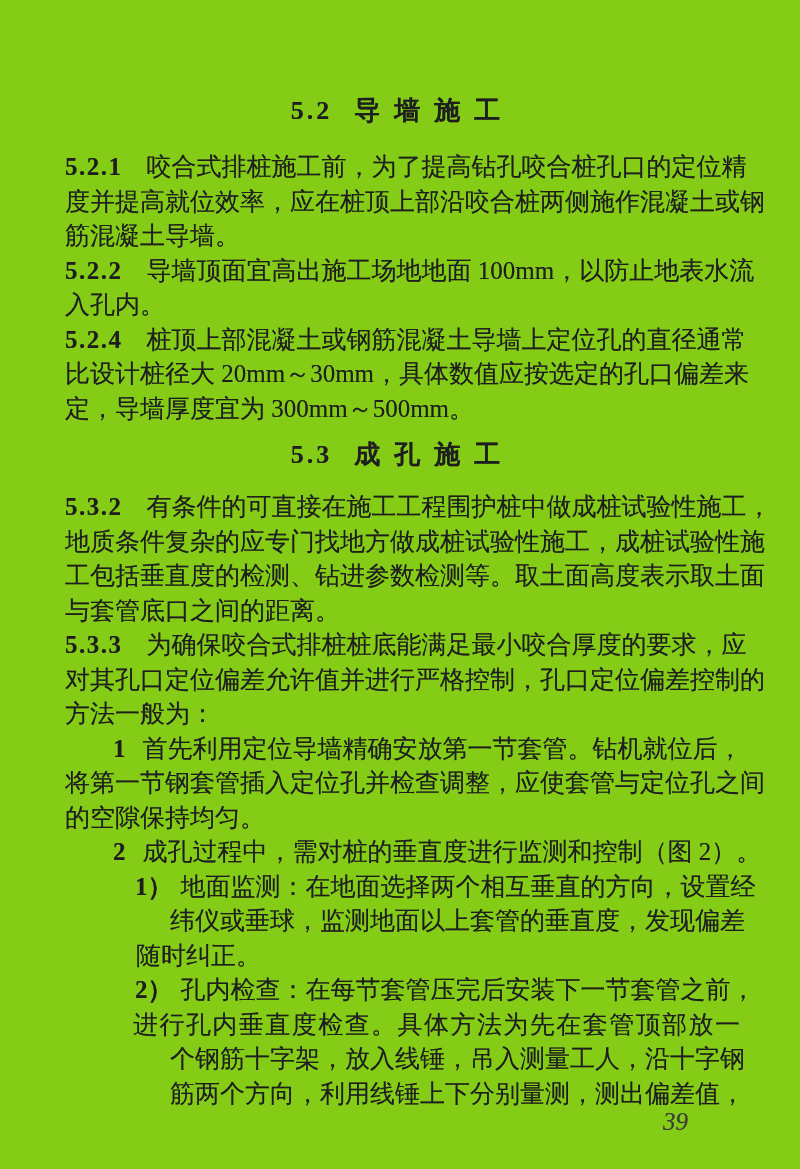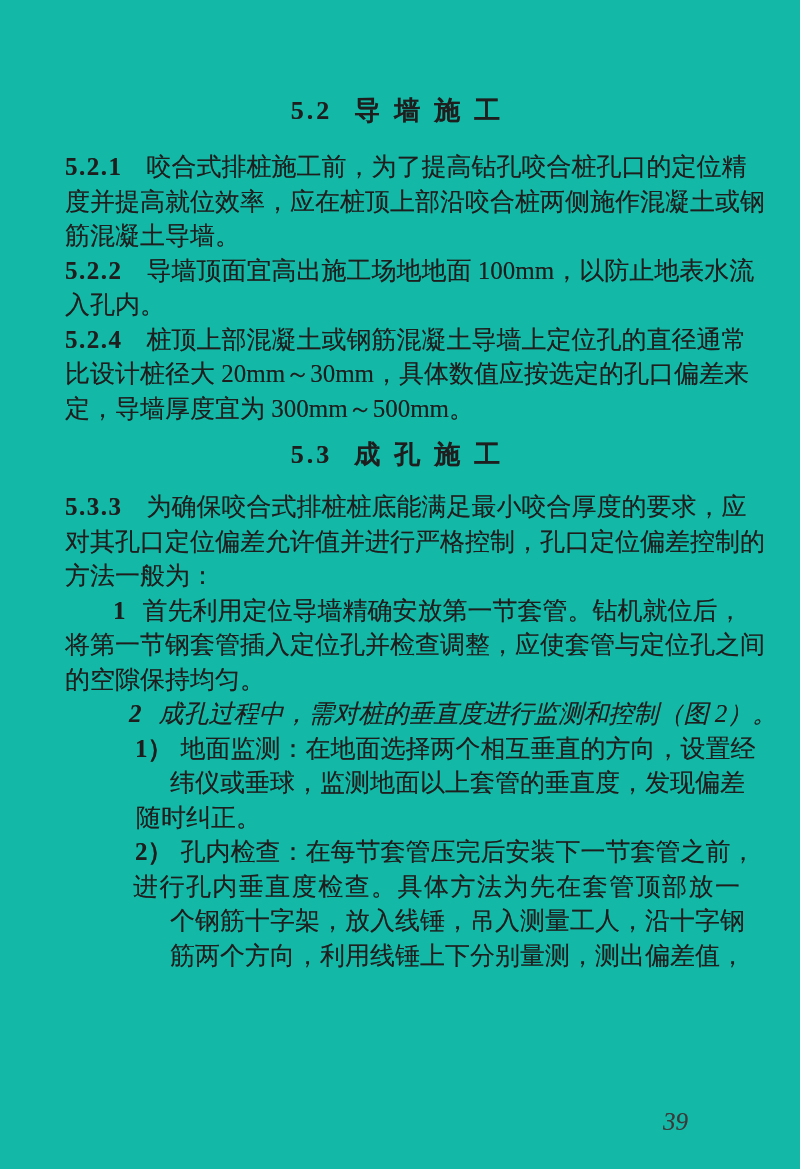--- a/index.html
+++ b/index.html
@@ -1,20 +1,20 @@
 <!DOCTYPE html>
 <html><head>
 <meta charset="utf-8">
 <style>
   html,body{margin:0;padding:0;background:#e9e9e9;}
   .page{
     position:relative;
     width:800px;height:1169px;
     margin:0 auto;
-    background:#14b8a6;
+    background:#84cc16;
     font-family:"Liberation Serif","DejaVu Serif",serif;
     color:#1e1e1e;
     overflow:hidden;
     box-sizing:border-box;
   }
   .content{
     position:absolute;
     left:65px; right:60px; top:0;
     padding-top:96px;
   }
@@ -72,31 +72,37 @@
         <div class="line"><span class="b-num gap-wide">5.2.2</span><span>导墙顶面宜高出施工场地地面 100mm，以防止地表水流</span></div>
         <div class="line last">入孔内。</div>
       </div>
       <div class="block clause">
         <div class="line"><span class="b-num gap-wide">5.2.4</span><span>桩顶上部混凝土或钢筋混凝土导墙上定位孔的直径通常</span></div>
         <div class="line">比设计桩径大 20mm～30mm，具体数值应按选定的孔口偏差来</div>
         <div class="line last">定，导墙厚度宜为 300mm～500mm。</div>
       </div>
       <div class="heading"><span class="h-num">5.3</span><span class="h-title">成孔施工</span></div>
       <div class="block clause">
+        <div class="line"><span class="b-num gap-wide">5.3.2</span><span>有条件的可直接在施工工程围护桩中做成桩试验性施工，</span></div>
+        <div class="line">地质条件复杂的应专门找地方做成桩试验性施工，成桩试验性施</div>
+        <div class="line">工包括垂直度的检测、钻进参数检测等。取土面高度表示取土面</div>
+        <div class="line last">与套管底口之间的距离。</div>
+      </div>
+      <div class="block clause">
         <div class="line"><span class="b-num gap-wide">5.3.3</span><span>为确保咬合式排桩桩底能满足最小咬合厚度的要求，应</span></div>
         <div class="line">对其孔口定位偏差允许值并进行严格控制，孔口定位偏差控制的</div>
         <div class="line last">方法一般为：</div>
       </div>
       <div class="block item">
         <div class="line" style="margin-left: 48px;"><span class="b-num gap-med">1</span><span>首先利用定位导墙精确安放第一节套管。钻机就位后，</span></div>
         <div class="line" style="margin-left: 0px;">将第一节钢套管插入定位孔并检查调整，应使套管与定位孔之间</div>
         <div class="line last" style="margin-left: 0px;">的空隙保持均匀。</div>
       </div>
       <div class="block item">
-        <div class="line last" style="margin-left: 64px; font-style: italic;"><span class="b-num gap-med">2</span><span>成孔过程中，需对桩的垂直度进行监测和控制（图 2）。</span></div>
+        <div class="line last" style="margin-left: 48px;"><span class="b-num gap-med">2</span><span>成孔过程中，需对桩的垂直度进行监测和控制（图 2）。</span></div>
       </div>
       <div class="block subitem">
         <div class="line" style="margin-left: 70px;"><span class="b-num gap-sub">1）</span><span>地面监测：在地面选择两个相互垂直的方向，设置经</span></div>
         <div class="line" style="margin-left: 105px; font-family: Liberation Serif, serif;">纬仪或垂球，监测地面以上套管的垂直度，发现偏差</div>
         <div class="line last" style="margin-left: 71px;">随时纠正。</div>
       </div>
       <div class="block subitem">
         <div class="line" style="margin-left: 70px;"><span class="b-num gap-sub">2）</span><span>孔内检查：在每节套管压完后安装下一节套管之前，</span></div>
         <div class="line" style="margin-left: 68px;">进行孔内垂直度检查。具体方法为先在套管顶部放一</div>
         <div class="line" style="margin-left: 105px;">个钢筋十字架，放入线锤，吊入测量工人，沿十字钢</div>

